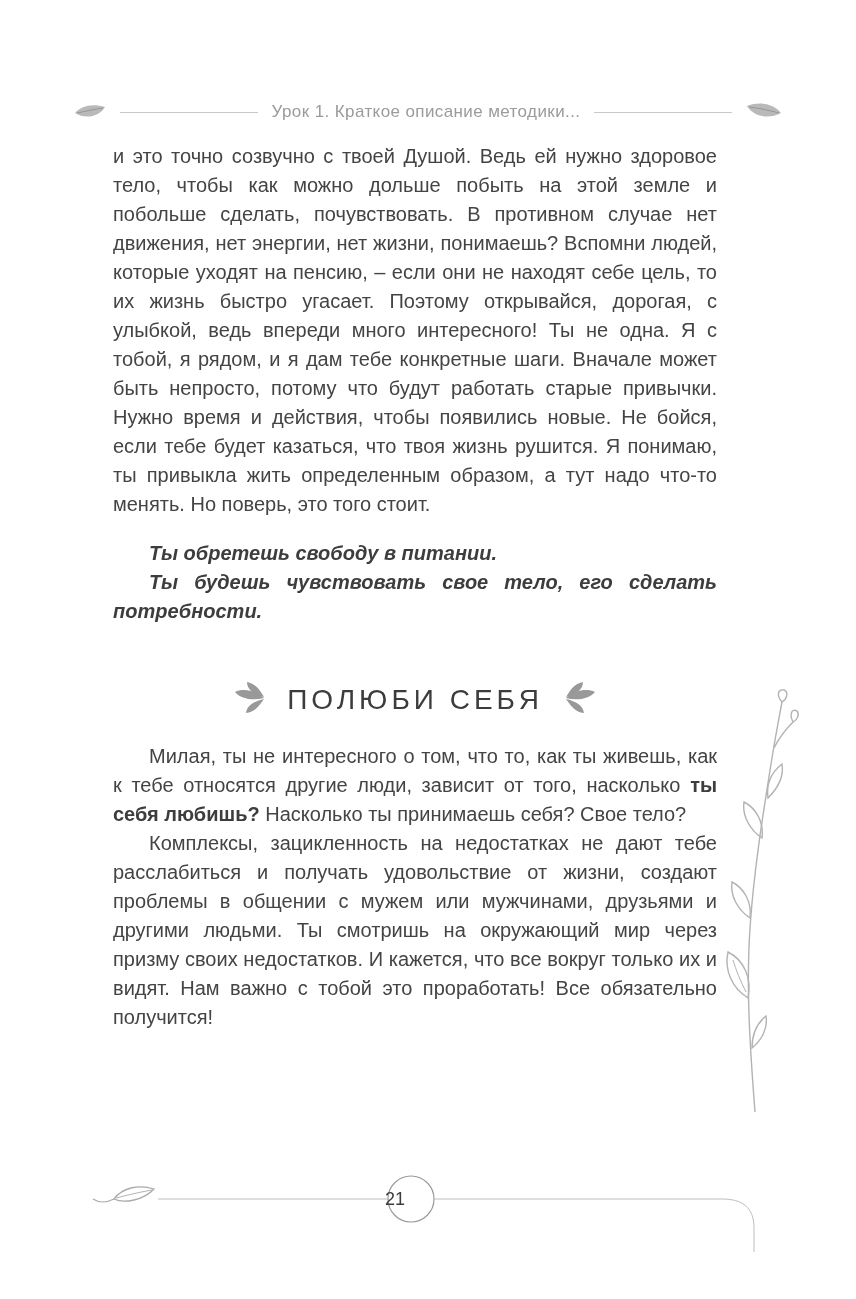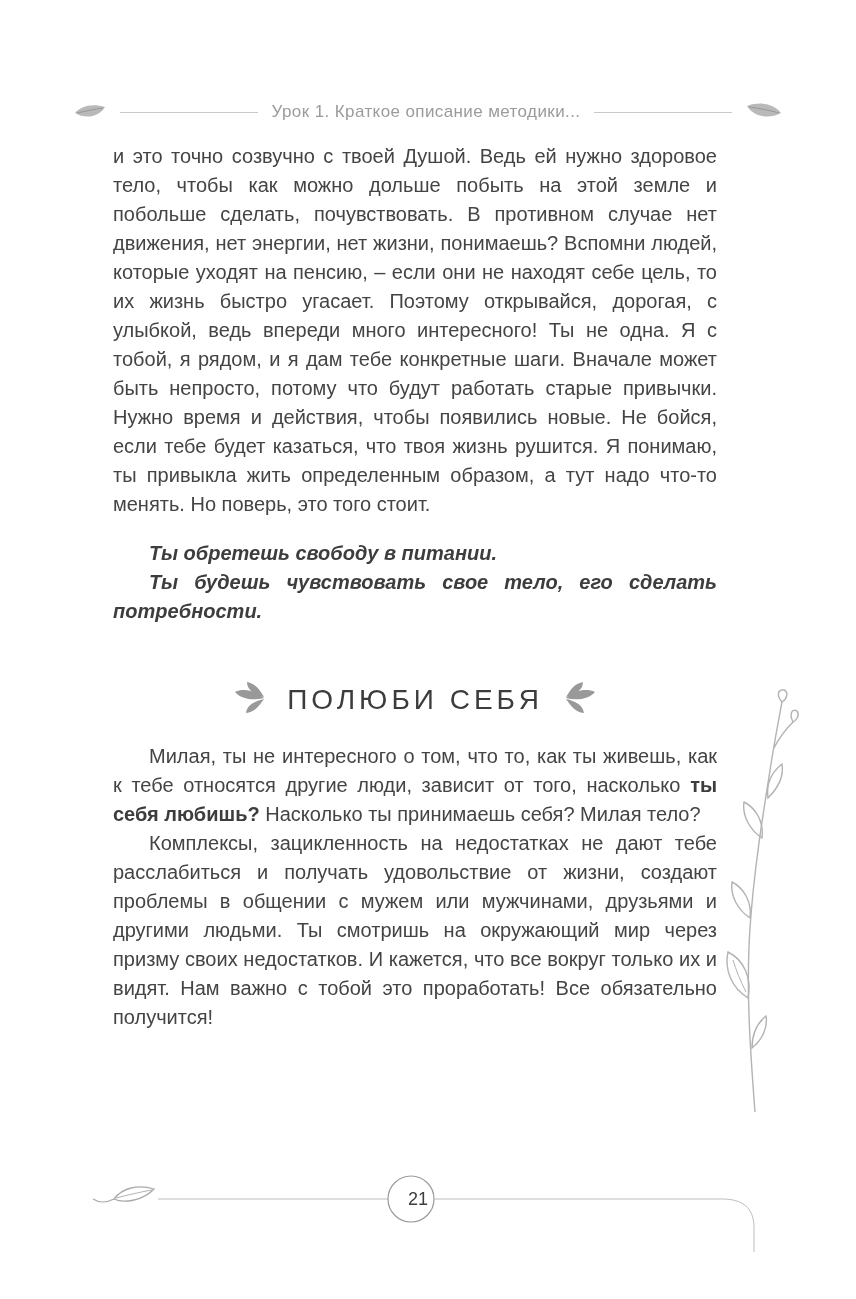--- a/index.html
+++ b/index.html
@@ -78,21 +78,21 @@
   }
 
   
   .footer-deco {
     position: absolute;
     left: 70px;
     top: 1166px;
   }
   .page-number {
     position: absolute;
-    left: 395px;
+    left: 372px;
     top: 1176px;
     width: 46px;
     height: 46px;
     line-height: 46px;
     text-align: center;
     font-size: 18px;
     color: #3d3d3d;
   }
 </style>
 </head>
@@ -134,21 +134,21 @@
       <span class="section-title">ПОЛЮБИ СЕБЯ</span>
       <svg width="34" height="32" viewBox="0 0 34 32">
         <g fill="#999999" transform="translate(34,0) scale(-1,1)">
           <path d="M31 16 C22 8 10 6 2 10 C8 17 20 19 31 16 Z"></path>
           <path d="M31 15 C26 7 23 2 14 0 C14 8 22 13 31 15 Z"></path>
           <path d="M31 17 C26 24 22 30 13 31 C14 23 22 19 31 17 Z"></path>
         </g>
       </svg>
     </div>
 
-    <p class="indent"><span>Милая, ты не интересного о том, что то, как ты живешь, как к тебе относятся другие люди, зависит от того, насколько </span><span class="bold-inline">ты себя любишь?</span><span> Насколько ты принимаешь себя? Милая тело?</span></p>
+    <p class="indent"><span>Милая, ты не интересного о том, что то, как ты живешь, как к тебе относятся другие люди, зависит от того, насколько </span><span class="bold-inline">ты себя любишь?</span><span> Насколько ты принимаешь себя? Свое тело?</span></p>
 
     <p class="indent">Комплексы, зацикленность на недостатках не дают тебе расслабиться и получать удовольствие от жизни, создают проблемы в общении с мужем или мужчинами, друзьями и другими людьми. Ты смотришь на окружающий мир через призму своих недостатков. И кажется, что все вокруг только их и видят. Нам важно с тобой это проработать! Все обязательно получится!</p>
 
   </div>
 
   <svg class="branch" width="100" height="428" viewBox="0 0 100 428" fill="none" stroke="#b3b3b3" stroke-width="1.4">
     <path d="M55 424 C50 360 46 300 50 240 C54 180 64 120 72 70 C76 45 80 25 82 14"></path>
     <path d="M82 14 C76 7 78 1 84 2 C89 4 87 11 82 14 Z"></path>
     <path d="M74 60 C80 48 87 40 93 34"></path>
     <path d="M93 34 C89 26 92 20 97 23 C100 27 97 32 93 34 Z"></path>

